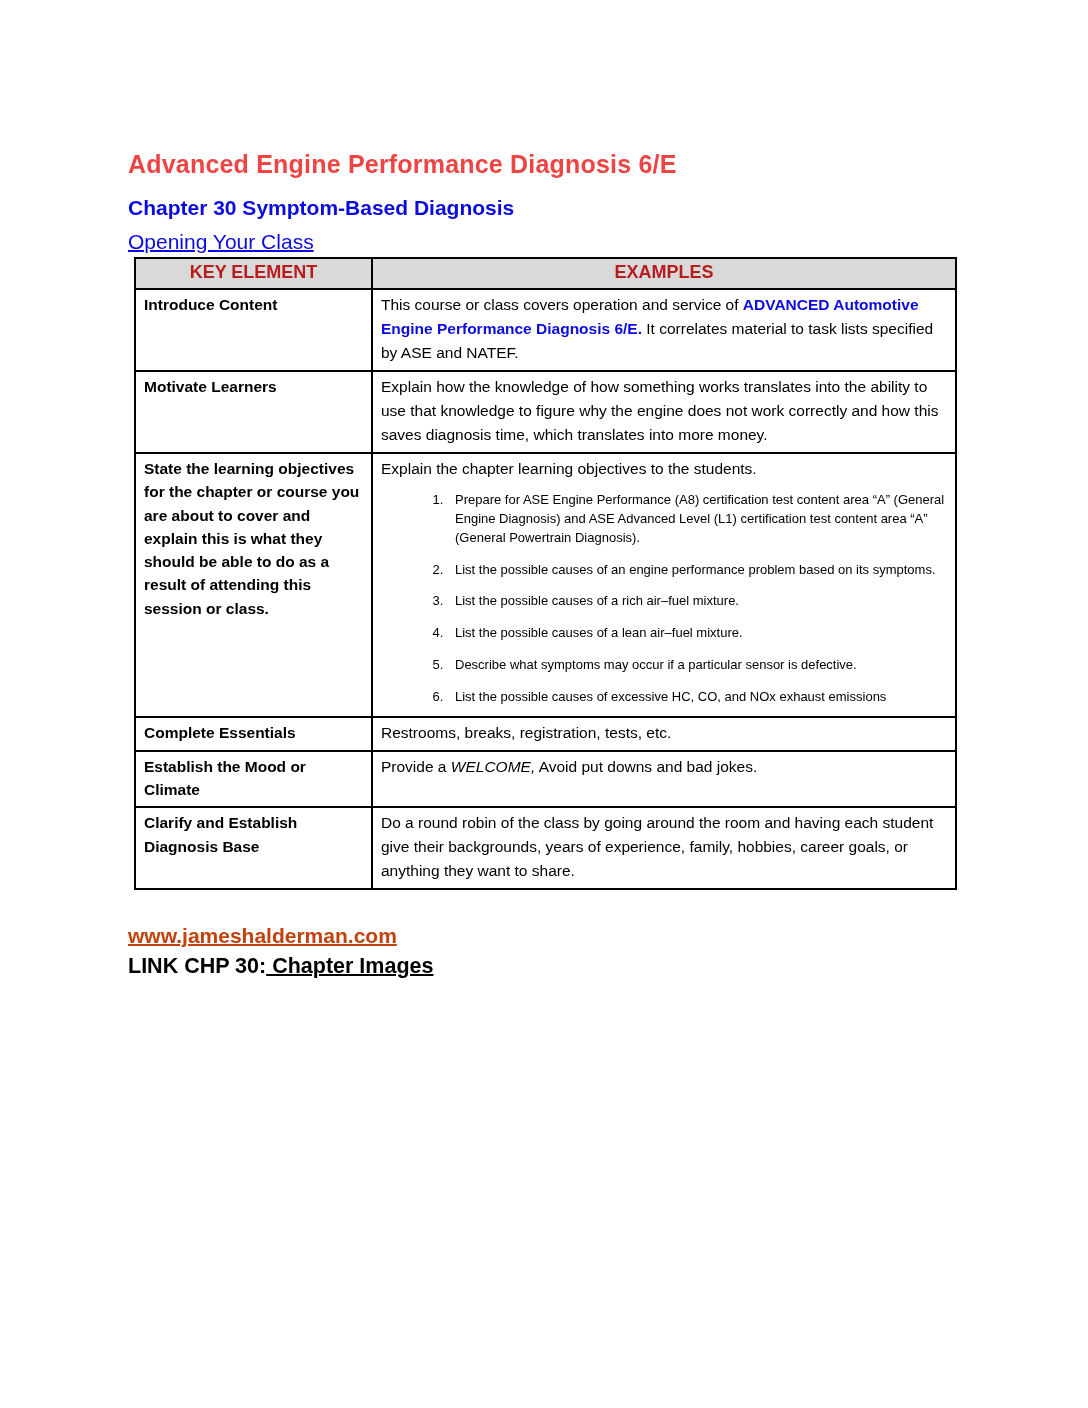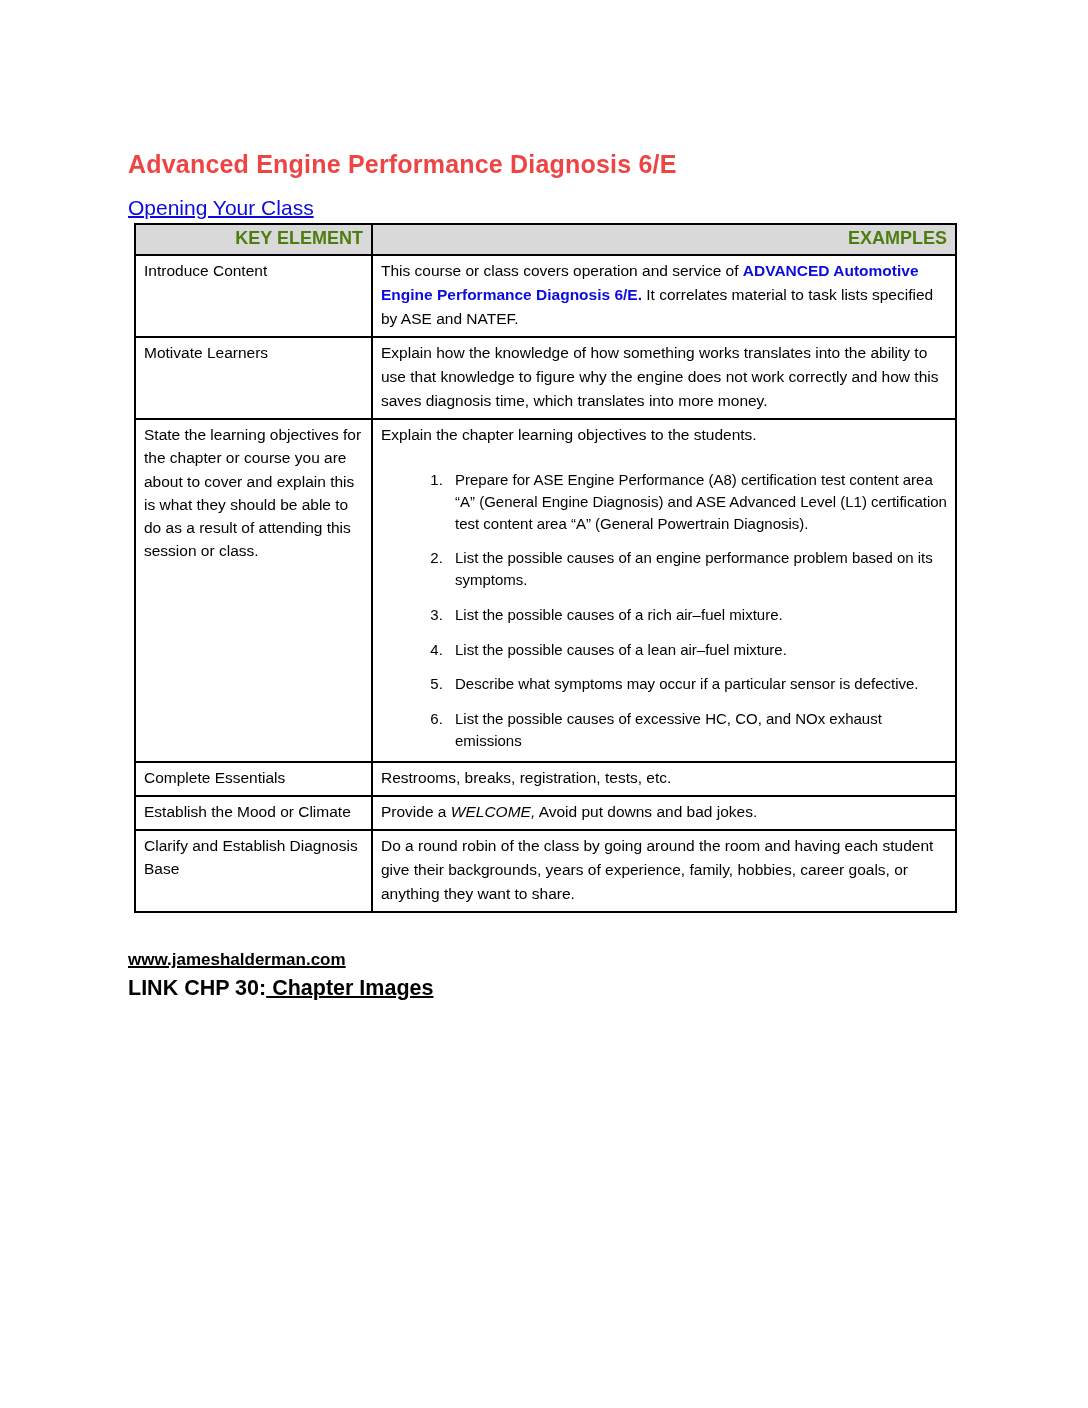--- a/index.html
+++ b/index.html
@@ -43,57 +43,57 @@
     table-layout: fixed;
   }
   table.lesson th, table.lesson td {
     border: 2px solid #000000;
     vertical-align: top;
     padding: 3px 8px 5px 8px;
   }
   col.key-col { width: 237px; }
   th.hdr {
     background: #d9d9d9;
-    color: #4d7c0f;
+    color: #b91c1c;
     font-size: 18px;
     font-weight: bold;
-    text-align: right;
+    text-align: center;
     padding-top: 2px;
     padding-bottom: 2px;
   }
   td.key {
-    font-weight: normal;
+    font-weight: bold;
     font-size: 15.5px;
     line-height: 1.5;
   }
   td.example {
     font-size: 15.5px;
     line-height: 1.55;
     border-radius: 19px;
   }
   .hl-blue { color: #0b0be0; font-weight: bold; }
   ol.objectives {
-    margin: 22px 0 4px 0;
+    margin: 10px 0 4px 0;
     padding-left: 66px;
-    font-size: 15px;
+    font-size: 13px;
     line-height: 1.45;
   }
   ol.objectives li { margin-bottom: 13px; padding-left: 8px; }
   ol.objectives li:last-child { margin-bottom: 2px; }
   .mood-cell { min-height: 62px; }
   .note-block {
     margin-top: 3px;
     font-size: 21.5px;
     font-weight: bold;
     line-height: 1.32;
     width: 840px;
   }
   a.site-link {
-    color: #000000;
-    font-size: 17px;
+    color: #c2410c;
+    font-size: 21px;
     font-weight: bold;
     text-decoration: underline;
     text-decoration-thickness: 2px;
     display: inline-block;
     cursor: pointer;
   }
   .link-line {
     font-size: 21.5px;
     font-weight: bold;
     line-height: 1.32;
@@ -104,20 +104,21 @@
     text-decoration-thickness: 2px;
     cursor: pointer;
   }
 </style>
 </head>
 <body>
 
 <div class="page">
 
   <h1 class="doc-title">Advanced Engine Performance Diagnosis 6/E</h1>
+  <h2 class="doc-chapter">Chapter 30 Symptom-Based Diagnosis</h2>
   <h2 class="doc-section">Opening Your Class</h2>
 
   <table class="lesson">
     <colgroup>
         <col class="key-col">
         <col>
       </colgroup>
     <thead>
       <tr>
         <th class="hdr">KEY ELEMENT</th>

